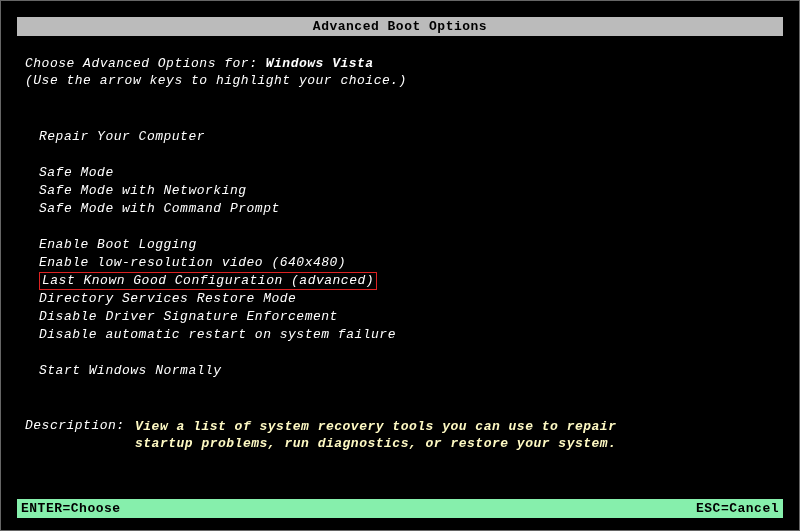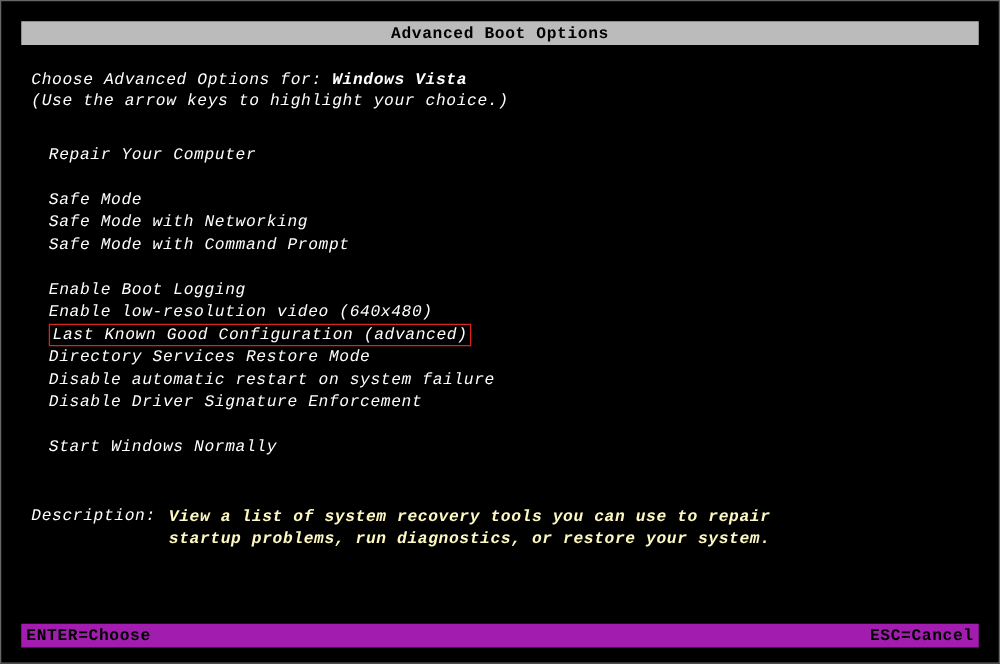--- a/index.html
+++ b/index.html
@@ -34,21 +34,21 @@
   }
   .prompt-line {
     margin-bottom: 2px;
   }
   .os-name {
     font-weight: bold;
     color: #fff;
   }
   .hint {
     color: #fff;
-    margin-bottom: 27px;
+    margin-bottom: 40px;
   }
   .menu {
     margin-left: 14px;
   }
   .menu-item {
     color: #fff;
     line-height: 18px;
     white-space: pre;
   }
   .spacer {
@@ -73,21 +73,21 @@
     color: #fef9c3;
     font-weight: bold;
     max-width: 520px;
     line-height: 17px;
   }
   .footer-bar {
     position: absolute;
     left: 16px;
     right: 16px;
     bottom: 12px;
-    background: #a21caf;
+    background: #86efac;
     color: #000;
     padding: 2px 4px;
     font-weight: bold;
     display: flex;
     justify-content: space-between;
   }
 </style>
 </head>
 <body>
 
@@ -105,22 +105,22 @@
     <div class="menu-item">Repair Your Computer</div>
     <div class="spacer"></div>
     <div class="menu-item">Safe Mode</div>
     <div class="menu-item">Safe Mode with Networking</div>
     <div class="menu-item">Safe Mode with Command Prompt</div>
     <div class="spacer"></div>
     <div class="menu-item">Enable Boot Logging</div>
     <div class="menu-item">Enable low-resolution video (640x480)</div>
     <div class="menu-item"><span class="highlighted">Last Known Good Configuration (advanced)</span></div>
     <div class="menu-item">Directory Services Restore Mode</div>
+    <div class="menu-item">Disable Driver Signature Enforcement</div>
     <div class="menu-item">Disable automatic restart on system failure</div>
-    <div class="menu-item">Disable Driver Signature Enforcement</div>
     <div class="spacer"></div>
     <div class="menu-item">Start Windows Normally</div>
   </div>
 
   <div class="description-block">
     <div class="desc-label">Description:</div>
     <div class="desc-text">View a list of system recovery tools you can use to repair startup problems, run diagnostics, or restore your system.</div>
   </div>
 </div>
 

